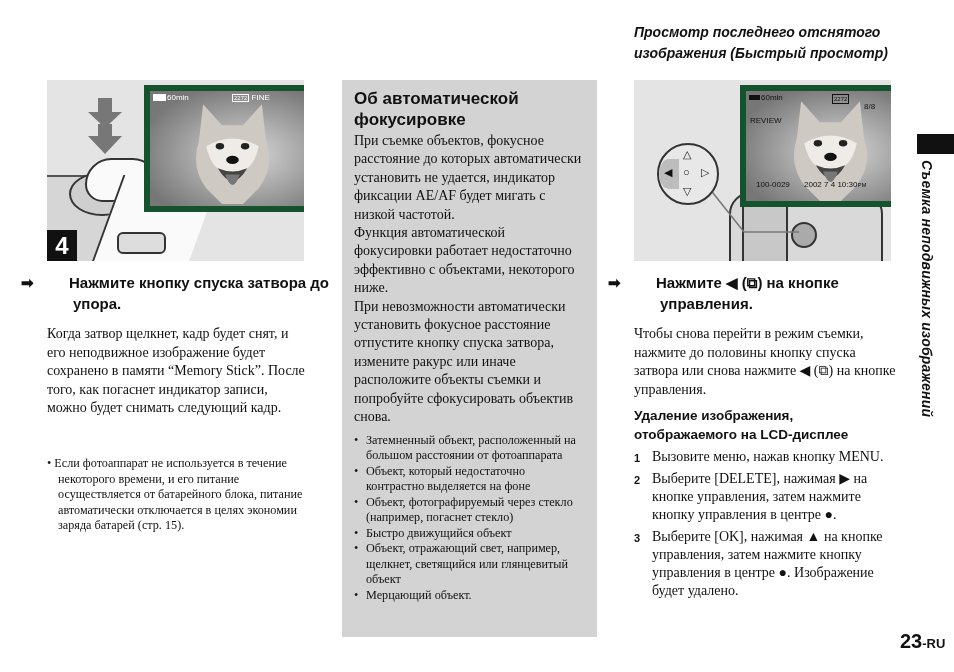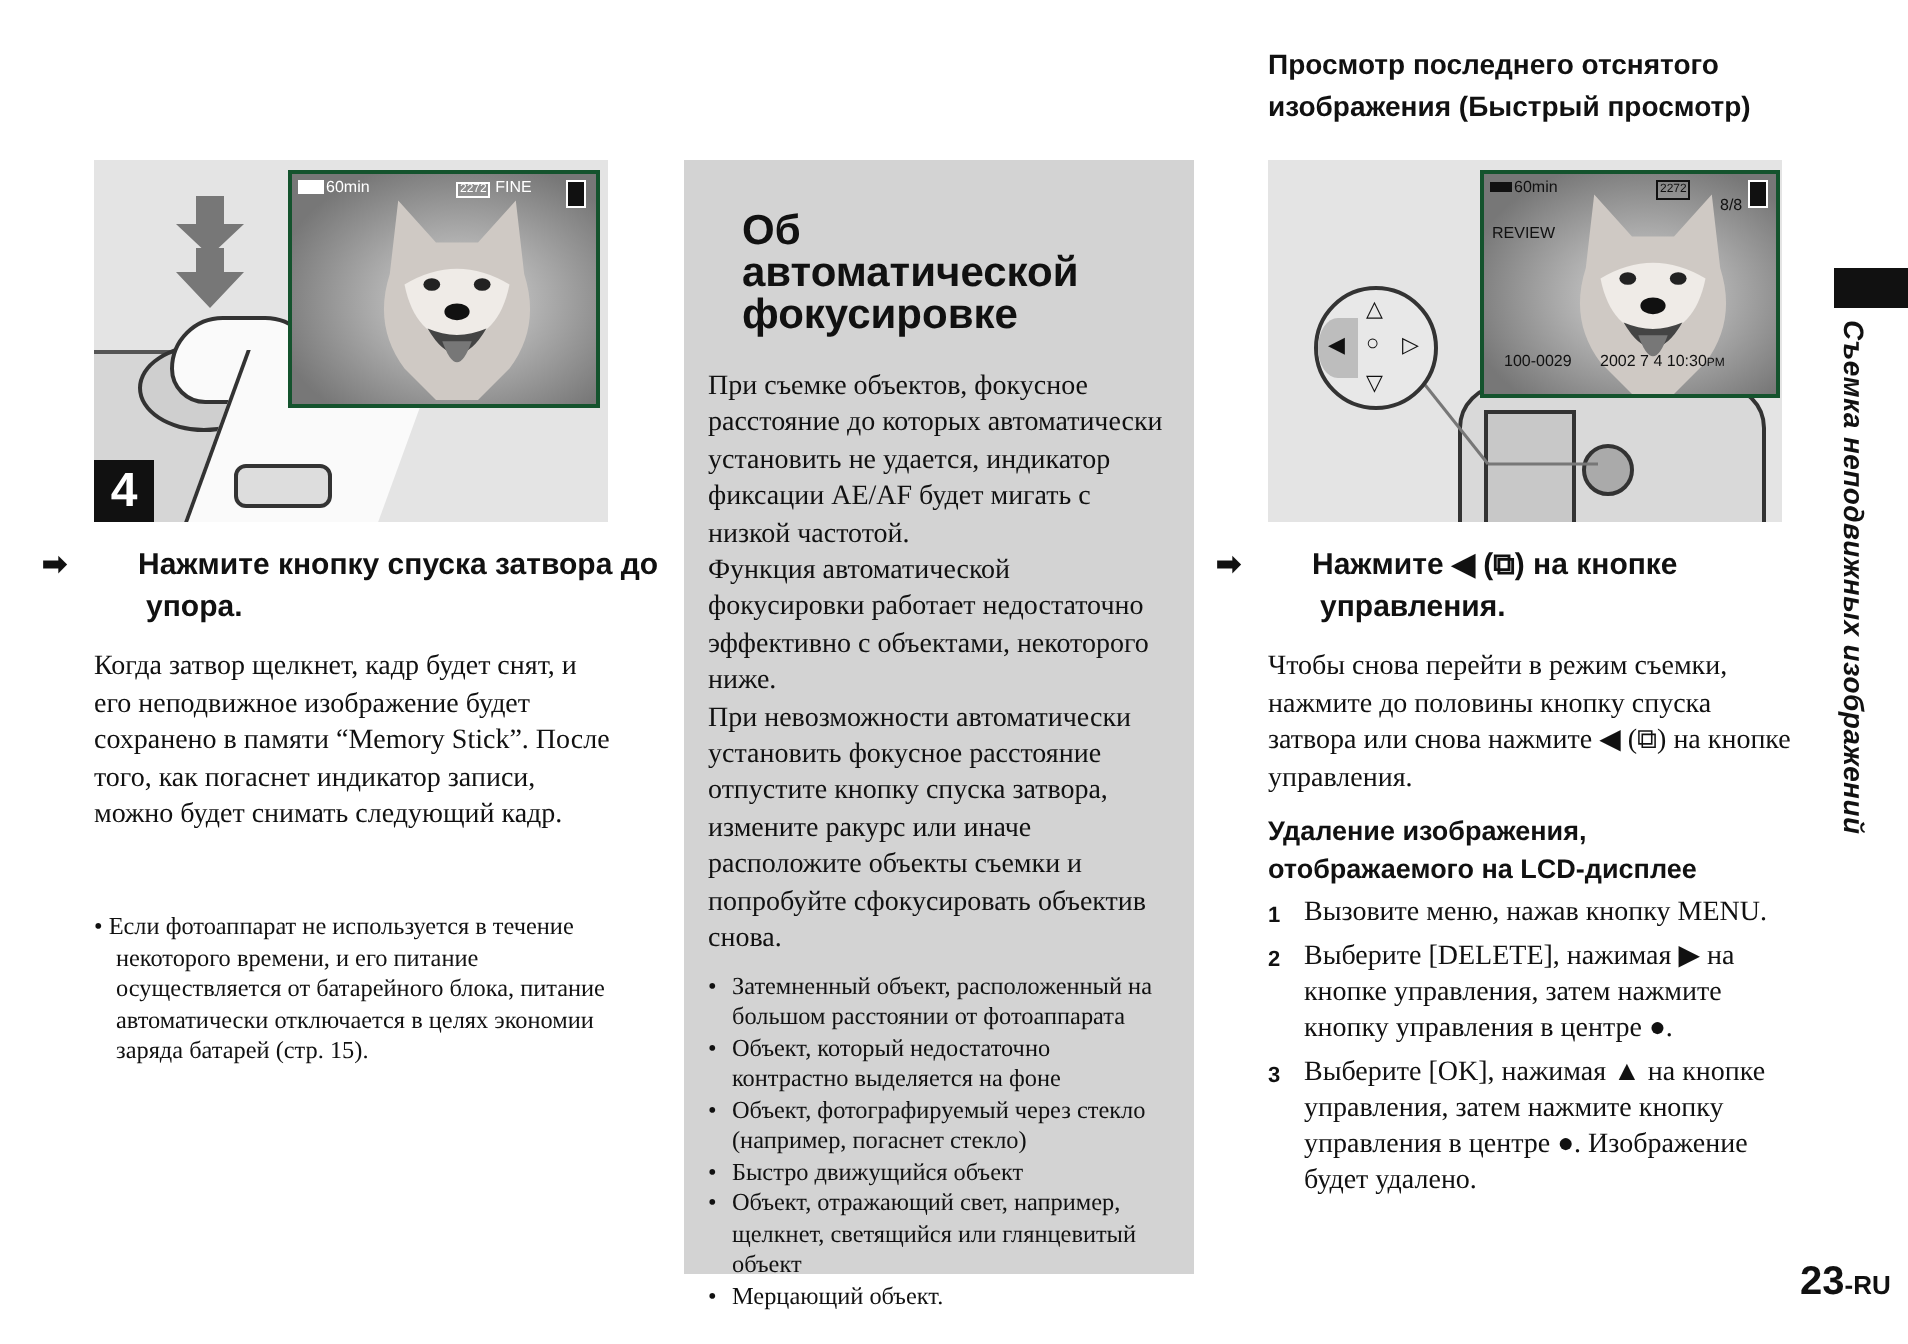--- a/index.html
+++ b/index.html
@@ -2,41 +2,41 @@
 <html><head>
 <meta charset="utf-8">
 <style>
   html,body{margin:0;padding:0;background:#fff;}
   body{width:954px;height:672px;position:relative;overflow:hidden;color:#111;font-family:"Liberation Serif",serif;}
   .abs{position:absolute;}
   .sans{font-family:"Liberation Sans",sans-serif;}
 
   
   .fig{background:#e4e4e4;overflow:hidden;}
-  .lcd{background:#c2410c;border:2px solid #14532d;overflow:hidden;}
+  .lcd{background:#c2410c;border:6px solid #14532d;overflow:hidden;padding-left:24px;}
   .lcd .bg{position:absolute;inset:0;background:radial-gradient(ellipse at 55% 55%, #d8d8d8 0%, #a8a8a8 40%, #777 80%);}
   .dog{position:absolute;}
   .hud{position:absolute;color:#fff;font-family:"Liberation Sans",sans-serif;font-size:8px;line-height:8px;white-space:nowrap;}
   .hud.dark{color:#111;}
   .step-num{background:#111;color:#fff;font-family:"Liberation Sans",sans-serif;font-weight:bold;font-size:24px;display:flex;align-items:center;justify-content:center;}
 
   .bold-head{font-family:"Liberation Sans",sans-serif;font-weight:bold;font-size:15px;line-height:21px;}
   .arrow{display:inline-block;width:22px;}
   .para{font-size:14px;line-height:18.5px;}
   .note{font-size:12.2px;line-height:15.6px;}
 
   
   .greybox{background:#d3d3d3;}
-  .greybox h2{margin:17px;font-family:"Liberation Sans",sans-serif;font-weight:bold;font-size:21px;line-height:21px;}
+  .greybox h2{margin:0;font-family:"Liberation Sans",sans-serif;font-weight:bold;font-size:17px;line-height:21px;}
   .greybox p{margin:0;font-size:14px;line-height:18.4px;}
   .bul{margin:0;padding:0;list-style:none;font-size:12.2px;line-height:15.5px;}
   .bul li{position:relative;padding-left:12px;}
   .bul li::before{content:"•";position:absolute;left:0;top:0;}
 
-  .ital-head{font-family:"Liberation Sans",sans-serif;font-weight:bold;font-size:14px;line-height:21px;}
+  .ital-head{font-family:"Liberation Sans",sans-serif;font-style:italic;font-weight:bold;font-size:14px;line-height:21px;}
   .sub-head{font-family:"Liberation Sans",sans-serif;font-weight:bold;font-size:13.5px;line-height:19px;}
   .ol{margin:0;padding:0;list-style:none;}
   .ol li{position:relative;padding-left:18px;font-size:14px;line-height:18px;margin-bottom:4px;}
   .ol li .n{position:absolute;left:0;top:1px;font-family:"Liberation Sans",sans-serif;font-weight:bold;font-size:11px;}
 
   .side-tab{background:#111;}
   .vert{writing-mode:vertical-rl;font-family:"Liberation Sans",sans-serif;font-style:italic;font-weight:bold;font-size:14px;letter-spacing:0.2px;}
   .pgnum{font-family:"Liberation Sans",sans-serif;font-weight:bold;}
 </style>
 </head>

